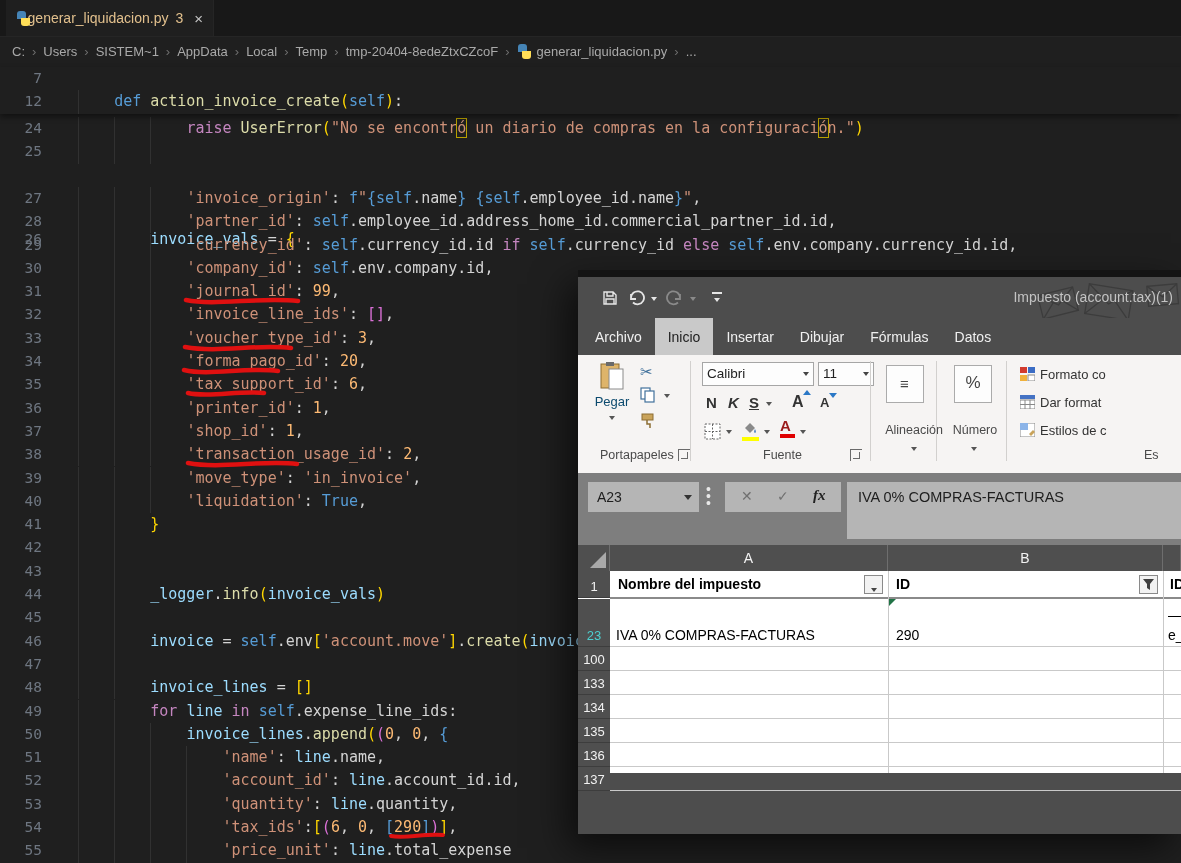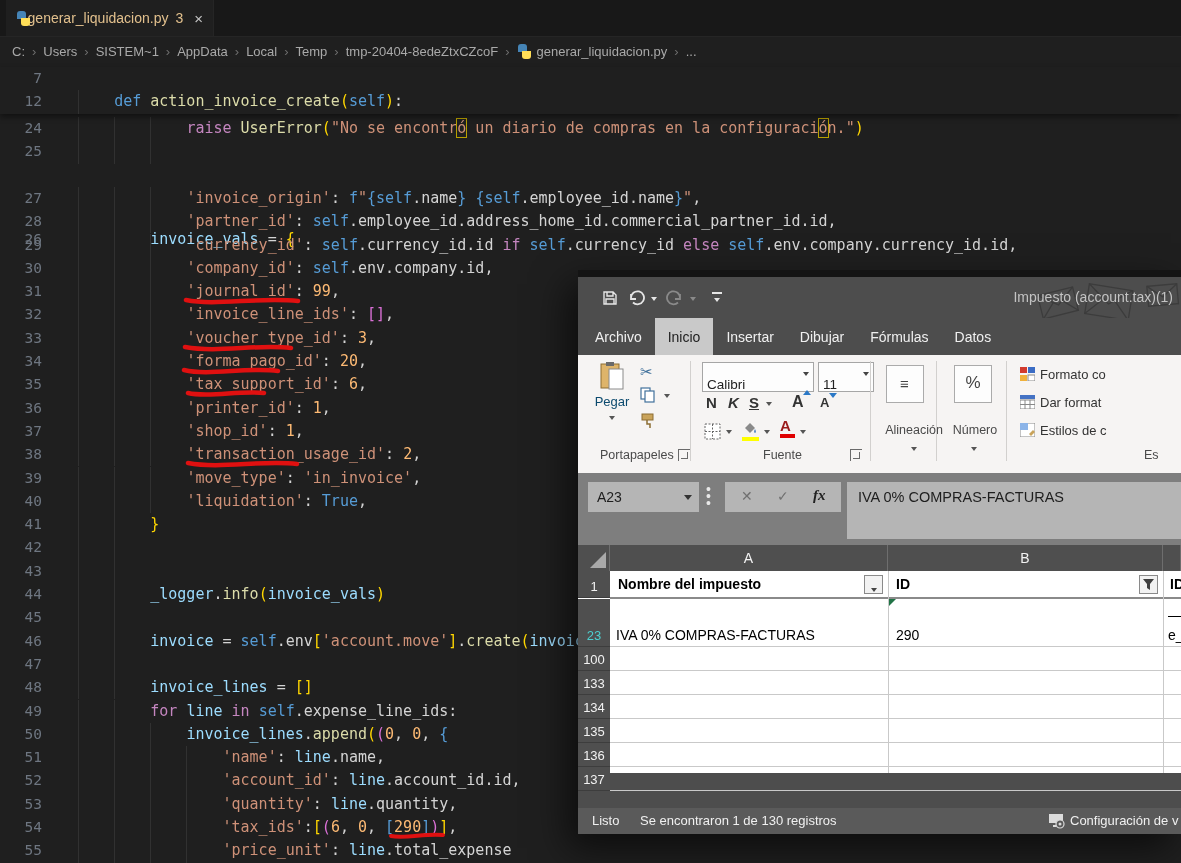--- a/index.html
+++ b/index.html
@@ -34,21 +34,21 @@
   .qat{position:absolute;top:13px;color:#e6e6e6;}
   .chev{display:inline-block;width:0;height:0;border-left:3.5px solid transparent;border-right:3.5px solid transparent;border-top:4px solid currentColor;vertical-align:middle;}
   #xl-tabs{position:absolute;left:0;top:48px;width:603px;height:37px;background:#4d4d4d;display:flex;align-items:stretch;padding-left:4px;}
   .rtab{color:#f0f0f0;font-size:14px;padding:0 13px;display:flex;align-items:center;cursor:pointer;white-space:nowrap;}
   .rtab.sel{background:#c9c9c9;color:#1e1e1e;}
   #xl-ribbon{position:absolute;left:0;top:85px;width:603px;height:118px;background:#f6f4f3;color:#333;font-size:13px;}
   .vdiv{position:absolute;top:6px;height:100px;width:1px;background:#d2d0ce;}
   .grp-label{position:absolute;top:93px;color:#4a4a4a;font-size:12.5px;}
   .launcher{position:absolute;top:94px;width:11px;height:11px;border-left:1px solid #6a6a6a;border-top:1px solid #6a6a6a;}
   .launcher:after{content:"";position:absolute;left:2px;top:2px;width:6px;height:6px;border-right:1.5px solid #6a6a6a;border-bottom:1.5px solid #6a6a6a;}
-  .combo{position:absolute;height:24px;background:#fdfdfd;border:1px solid #a6a6a6;box-sizing:border-box;font-size:13.5px;color:#222;padding:14px 4px;}
+  .combo{position:absolute;height:24px;background:#fdfdfd;border:1px solid #a6a6a6;box-sizing:border-box;font-size:13.5px;color:#222;padding:3px 4px;}
   .combo .ca{position:absolute;right:4px;top:9px;color:#444;}
   .fmtbtn{position:absolute;font-weight:700;color:#333;font-size:15px;cursor:pointer;}
   .iconbox{position:absolute;width:38px;height:38px;background:#fdfdfd;border:1px solid #ababab;box-sizing:border-box;text-align:center;}
   .stylerow{position:absolute;left:442px;height:22px;display:flex;align-items:center;gap:5px;color:#333;white-space:nowrap;font-size:13px;cursor:pointer;}
   .mini{width:15px;height:14px;display:inline-block;}
   #xl-formula{position:absolute;left:0;top:203px;width:603px;height:72px;background:#7e7e7e;}
   .fbox{position:absolute;background:#b5b5b5;color:#1e1e1e;}
   #xl-grid{position:absolute;left:0;top:275px;width:603px;height:228px;background:#ffffff;}
   #colhdr{position:absolute;left:0;top:0;width:603px;height:26px;background:#4f4f4f;}
   .colcell{position:absolute;top:0;height:26px;color:#f2f2f2;font-size:14px;text-align:center;line-height:26px;border-right:1px solid #6e6e6e;box-sizing:border-box;}
@@ -357,25 +357,14 @@
           <div class="cellline" style="left: 32px; top: 221px; width: 571px; height: 1px;"></div>
           <div class="rowhdr" style="top: 222px; height: 24px;">137</div>
           <div class="cellline" style="left: 32px; top: 245px; width: 571px; height: 1px;"></div>
         </div>
 
       <div class="cellline" style="left:310px;top:26px;width:1px;height:202px"></div>
       <div class="cellline" style="left:585px;top:26px;width:1px;height:202px"></div>
     </div>
 
 
-    <div id="xl-status">
-      <span style="position:absolute;left:14px;top:5px">Listo</span>
-      <span style="position:absolute;left:62px;top:5px">Se encontraron 1 de 130 registros</span>
-      <svg style="position:absolute;left:470px;top:5px" width="18" height="16" viewBox="0 0 18 16">
-        <rect x="1" y="1" width="14" height="9" fill="#dcdcdc"></rect>
-          <rect x="5" y="12" width="6" height="2" fill="#dcdcdc"></rect>
-        <circle cx="12" cy="11" r="4" fill="#5a5a5a" stroke="#dcdcdc" stroke-width="1.2"></circle>
-          <circle cx="12" cy="11" r="1.5" fill="#dcdcdc"></circle>
-      </svg>
-      <span style="position:absolute;left:492px;top:5px;white-space:nowrap">Configuración de v</span>
-    </div>
   </div>
 </div>
 
 </body></html>

